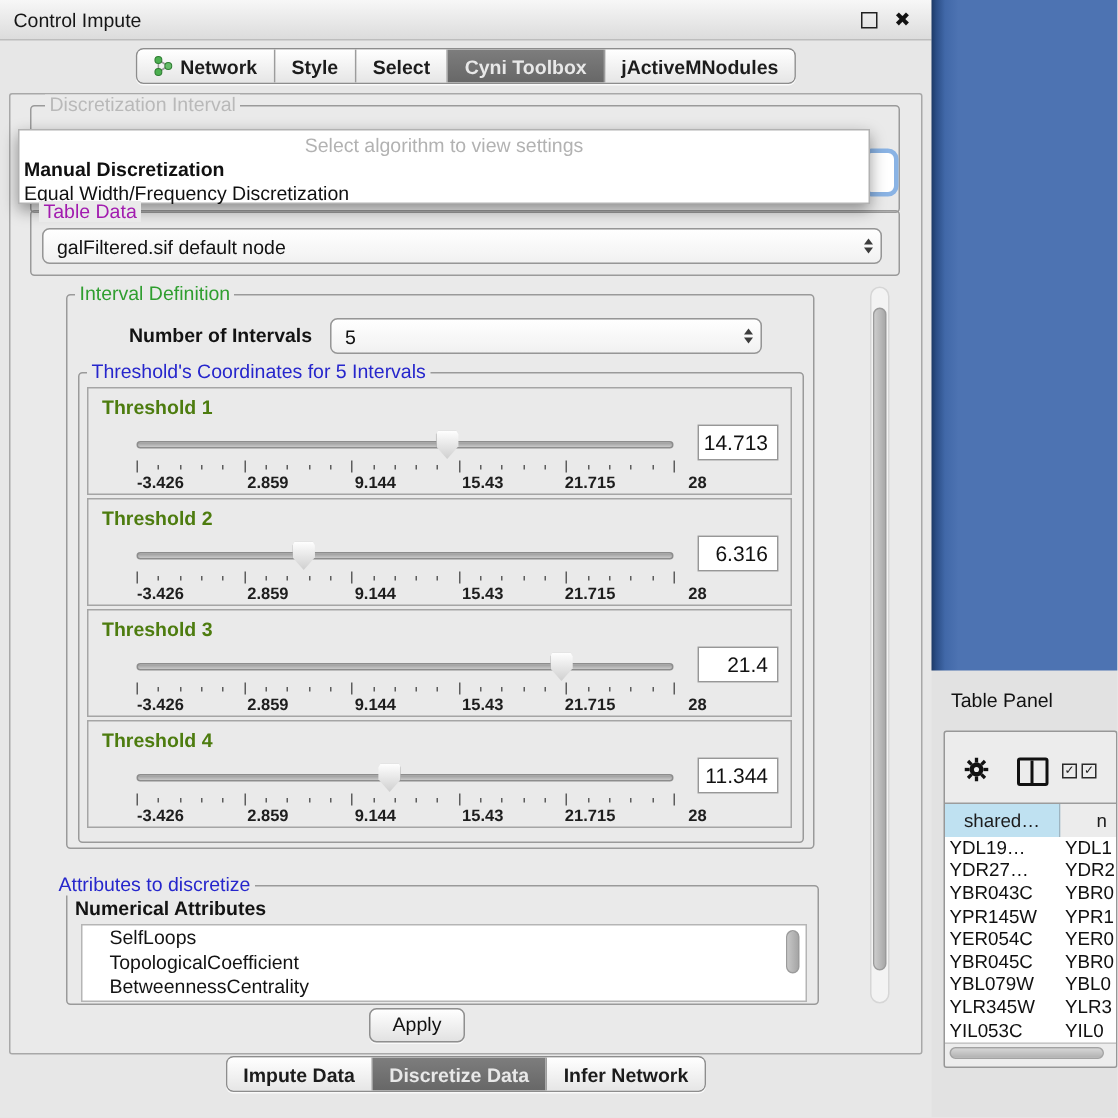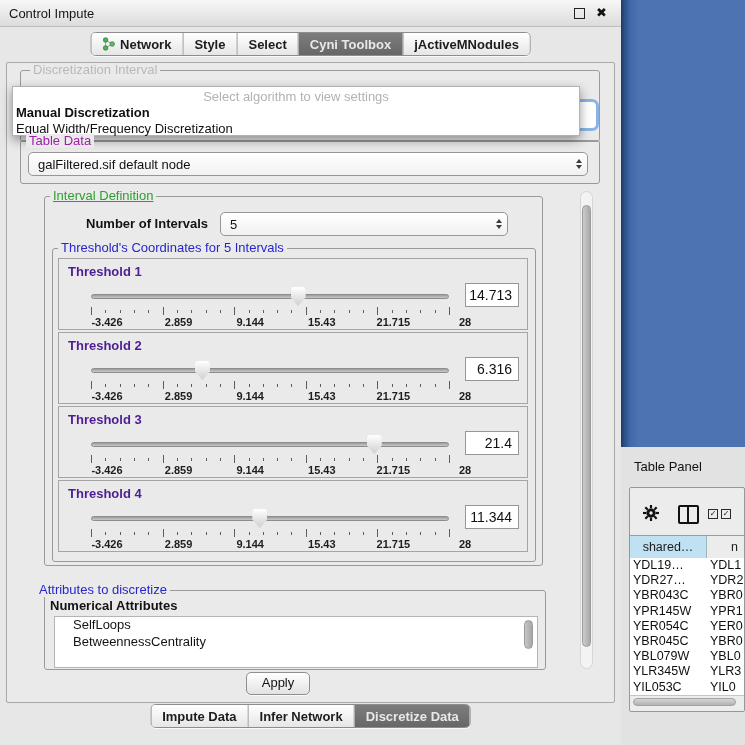--- a/index.html
+++ b/index.html
@@ -42,21 +42,21 @@
   .combo .stepper{width:17px;display:flex;flex-direction:column;align-items:center;justify-content:center;gap:2px;}
   .arr-up{width:0;height:0;border-left:3.5px solid transparent;border-right:3.5px solid transparent;border-bottom:4.5px solid #3c3c3c;}
   .arr-dn{width:0;height:0;border-left:3.5px solid transparent;border-right:3.5px solid transparent;border-top:4.5px solid #3c3c3c;}
   .bold-label{position:absolute;font-weight:bold;font-size:13px;color:#131313;white-space:nowrap;}
   
   .vscroll{position:absolute;left:580px;top:191px;width:13px;height:478px;background:#f3f3f3;border:1px solid #d6d6d6;border-radius:7px;box-sizing:border-box;}
   .vscroll .vthumb{position:absolute;left:1px;top:13px;width:9px;height:442px;border-radius:5px;
                    background:linear-gradient(90deg,#cccccc,#a9a9a9);border:1px solid #9b9b9b;box-sizing:border-box;}
   
   .tpanel{position:absolute;left:58px;width:470px;height:72px;border:1px solid #a5a5a5;background:#eaeaea;box-sizing:border-box;}
-  .tlabel{position:absolute;left:9px;top:5px;font-weight:bold;font-size:13px;color:#4c1d95;}
+  .tlabel{position:absolute;left:9px;top:5px;font-weight:bold;font-size:13px;color:#4d7c0f;}
   .slider{position:absolute;left:32px;top:28px;width:358px;height:41px;}
   .track{position:absolute;left:0;top:7px;width:100%;height:5px;border-radius:3px;
          background:linear-gradient(#9c9c9c,#c9c9c9);border:1px solid #8d8d8d;box-sizing:border-box;}
   .thumb{position:absolute;top:0;width:15px;height:19px;background:linear-gradient(#ffffff,#cfcfcf);
          clip-path:polygon(10% 0,90% 0,100% 14%,100% 55%,50% 100%,0 55%,0 14%);
          filter:drop-shadow(0 0 0.6px #6f6f6f) drop-shadow(0 1px 1px rgba(0,0,0,.25));}
   .ticks{position:absolute;left:0;top:20px;width:100%;height:8px;}
   .tick{position:absolute;top:3px;width:1px;height:3px;background:#5d5d5d;}
   .tick.major{top:0;height:8px;}
   .ticklabels{position:absolute;left:16px;top:29px;width:100%;height:12px;}
@@ -152,21 +152,21 @@
   <span class="group-label gl-dark" style="left:26px;top:134px;z-index:7;">Table Data</span>
   <div class="combo" style="left:28px;top:152px;width:560px;">
     <span class="ctext">galFiltered.sif default node</span>
     <span class="stepper">
         <span class="arr-up"></span>
         <span class="arr-dn"></span>
       </span>
   </div>
 
   <div class="group" style="left:44px;top:196px;width:497px;height:368px;"></div>
-  <span class="group-label gl-green" style="left:50px;top:189px;text-decoration:underline;">Interval Definition</span>
+  <span class="group-label gl-green" style="left:50px;top:189px;">Interval Definition</span>
 
   <span class="bold-label" style="left:86px;top:216px;">Number of Intervals</span>
   <div class="combo" style="left:220px;top:212px;width:288px;">
     <span class="ctext">5</span>
     <span class="stepper">
         <span class="arr-up"></span>
         <span class="arr-dn"></span>
       </span>
   </div>
 
@@ -353,37 +353,38 @@
 
   <div class="vscroll">
       <div class="vthumb"></div>
     </div>
 
   <div class="group" style="left:44px;top:590px;width:500px;height:78px;"></div>
   <span class="group-label gl-blue" style="left:36px;top:583px;">Attributes to discretize</span>
   <span class="bold-label" style="left:50px;top:598px;">Numerical Attributes</span>
   <div class="attr-list">
       <div class="list-item">SelfLoops</div>
+      <div class="list-item">TopologicalCoefficient</div>
       <div class="list-item">BetweennessCentrality</div>
     </div>
   <div class="list-vscroll">
       <div class="vthumb"></div>
     </div>
 
   <div class="apply-btn">Apply</div>
 
   <div class="tabstrip bottom">
       <div class="seg">
         <span>Impute Data</span>
       </div>
-      <div class="seg">
-        <span>Infer Network</span>
-      </div>
       <div class="seg active">
         <span>Discretize Data</span>
+      </div>
+      <div class="seg">
+        <span>Infer Network</span>
       </div>
     </div>
 </div>
 
 <div class="net-frame">
   
 </div>
 
 <span class="tp-title">Table Panel</span>
 

